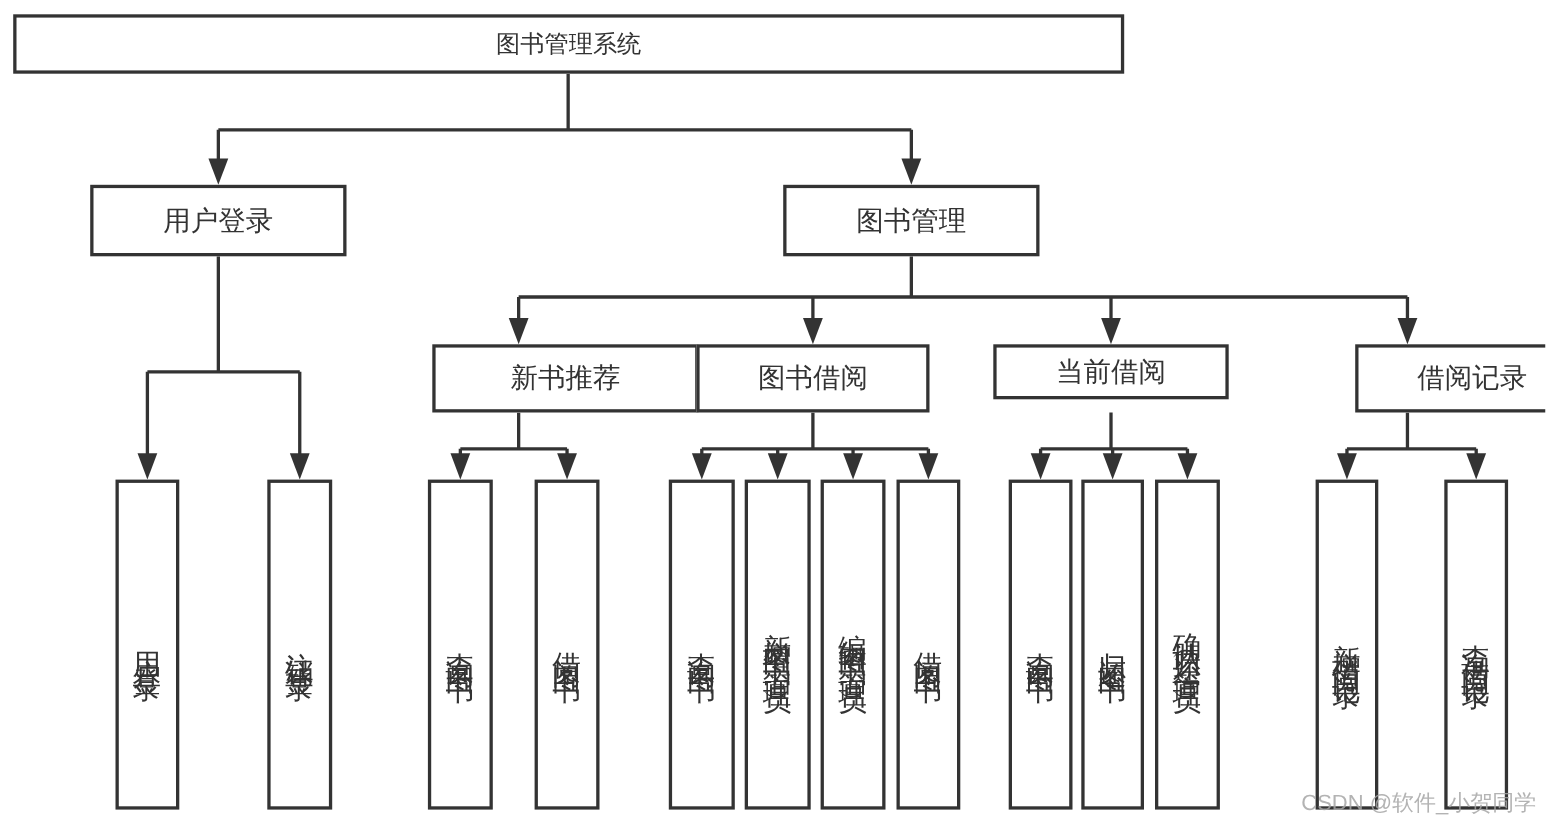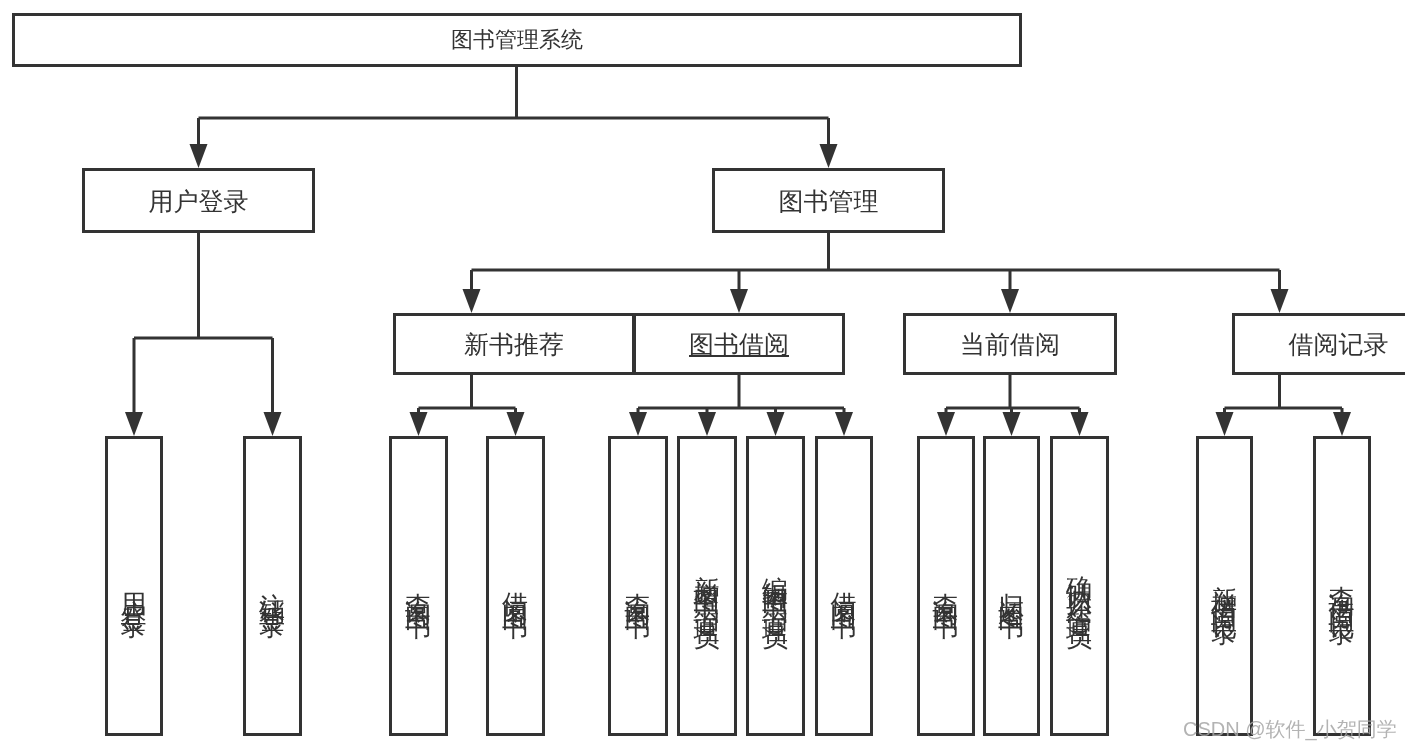--- a/index.html
+++ b/index.html
@@ -122,24 +122,24 @@
   <div class="node" style="left:82px; top:168px; width:233px; height:65px;">
     <span class="hlabel">用户登录</span>
   </div>
   <div class="node" style="left:712px; top:168px; width:233px; height:65px;text-align:center;">
     <span class="hlabel">图书管理</span>
   </div>
 
   <div class="node" style="left:350px; top:313px; width:242px; height:62px;margin-left:43px;">
     <span class="hlabel">新书推荐</span>
   </div>
-  <div class="node" style="left:633px; top:313px; width:212px; height:62px;text-decoration:underline;">
+  <div class="node" style="left:633px; top:313px; width:212px; height:62px;">
     <span class="hlabel">图书借阅</span>
   </div>
-  <div class="node" style="left:903px; top:313px; width:214px; height:62px;">
+  <div class="node" style="left:903px; top:313px; width:214px; height:50px;">
     <span class="hlabel">当前借阅</span>
   </div>
   <div class="node" style="left:1232px; top:313px; width:213px; height:62px;">
     <span class="hlabel">借阅记录</span>
   </div>
 
   <div class="node" style="left:105px; top:436px; width:58px; height:300px;">
     <span class="vlabel">用户登录</span>
   </div>
   <div class="node" style="left:243px; top:436px; width:59px; height:300px;">

